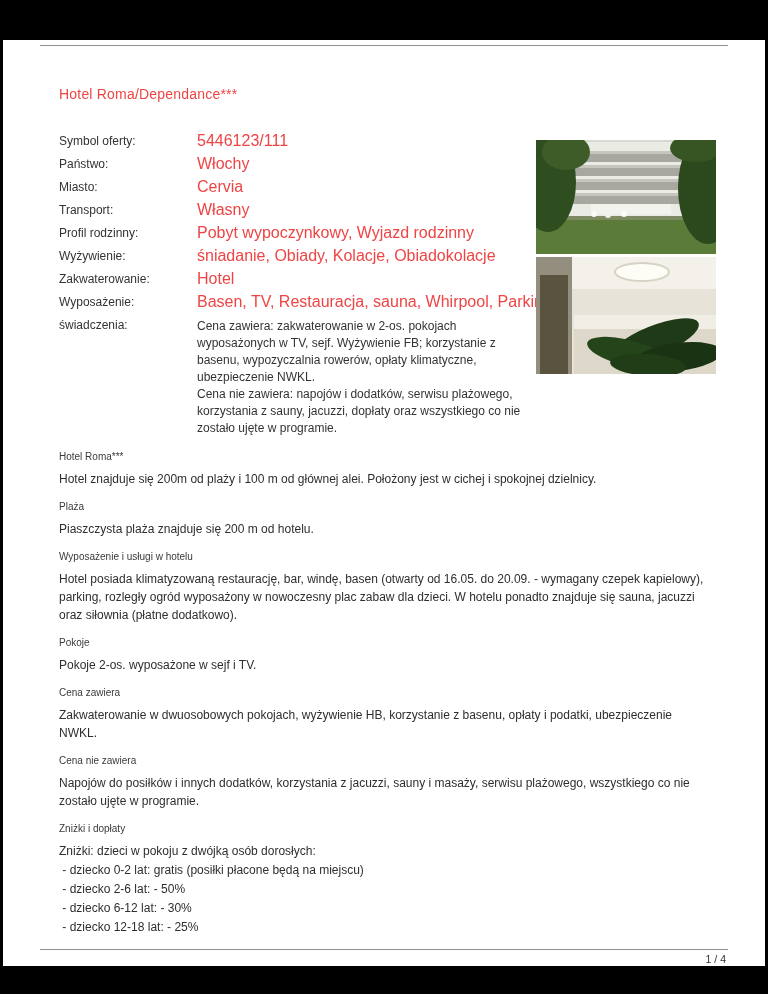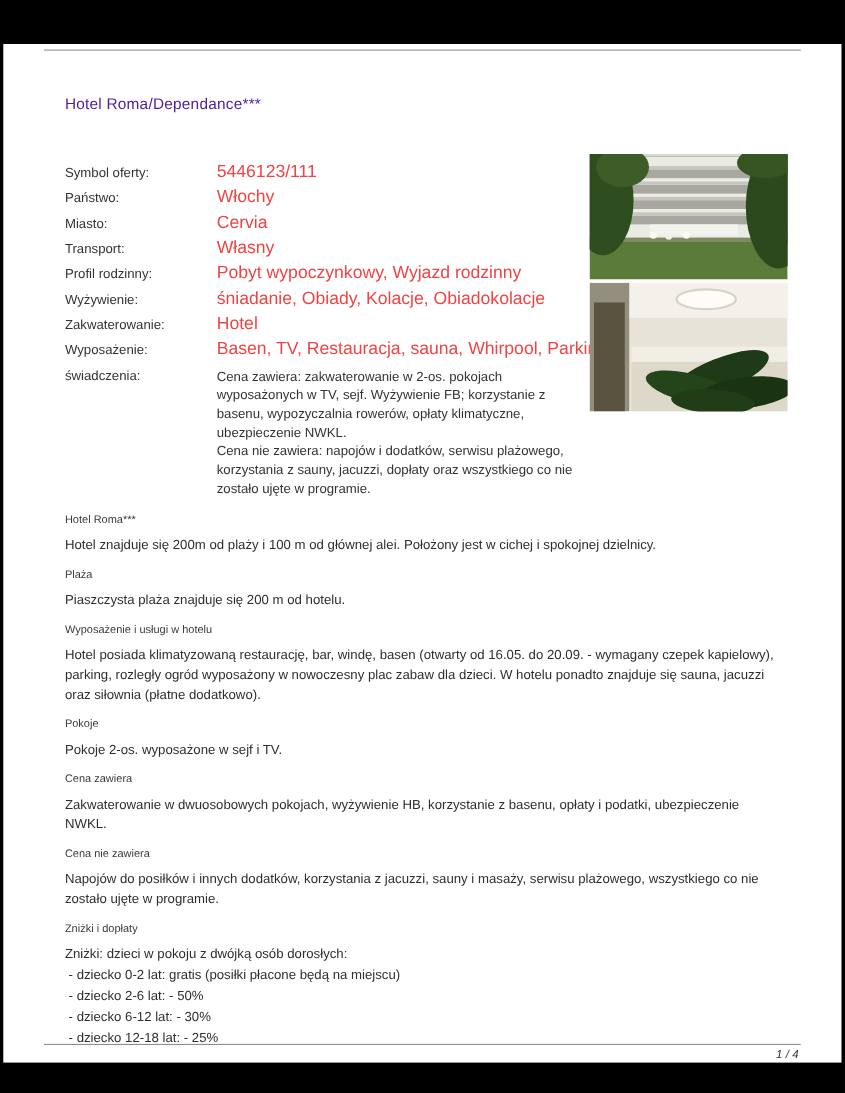--- a/index.html
+++ b/index.html
@@ -16,24 +16,24 @@
     position:absolute;
     left:3px; right:3px; top:40px; bottom:28px;
     background:#ffffff;
   }
   .rule-top {
     position:absolute; top:5px; left:37px; right:37px;
     border-top:1px solid #8f8f8f;
   }
   .content { padding:46px 56px 0 56px; }
   .doc-title {
-    font-size:14px; font-weight:normal; color:#4c1d95;
+    font-size:14px; font-weight:normal; color:#ef4444;
     letter-spacing:.2px;
   }
-  .info-area { margin-top:48px; }
+  .info-area { margin-top:32px; }
   .info-row { display:flex; margin-bottom:9px; }
   .info-label {
     width:138px; flex:0 0 138px;
     font-size:12px; line-height:14px; color:#333;
   }
   .info-value {
     font-size:16px; line-height:14px; color:#ef4444;
     white-space:nowrap;
   }
   .info-row.multiline { margin-bottom:0; }
@@ -57,21 +57,20 @@
   .section .line {
     font-size:12px; line-height:19px; color:#2e2e2e;
     white-space:pre-wrap;
   }
   .footer {
     position:absolute; left:37px; right:37px; bottom:1px;
     border-top:1px solid #8f8f8f;
     text-align:right;
     font-size:10.5px; color:#333;
     padding:3px 2px 0 0;
-    font-style:italic;
   }
 </style>
 </head>
 <body>
 
 <div class="canvas">
   <div class="page">
     <div class="rule-top"></div>
 
     <div class="content">

